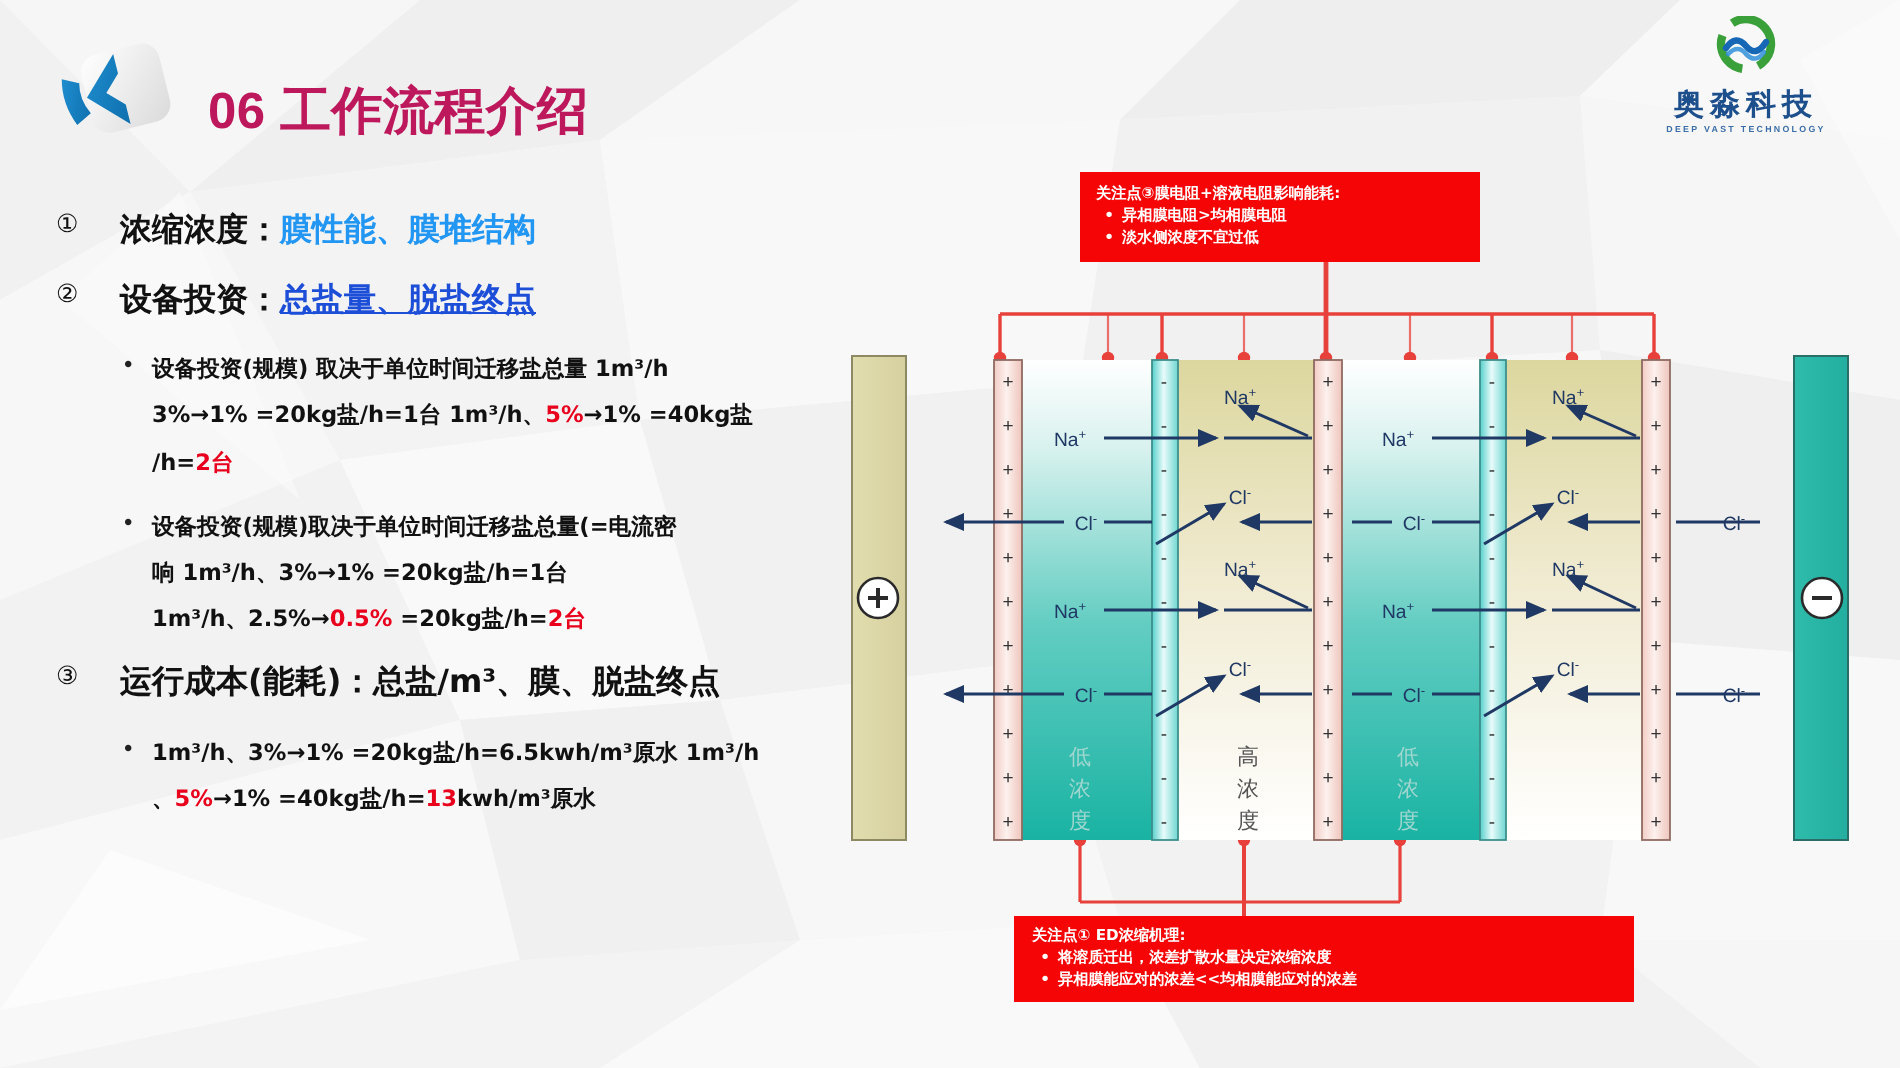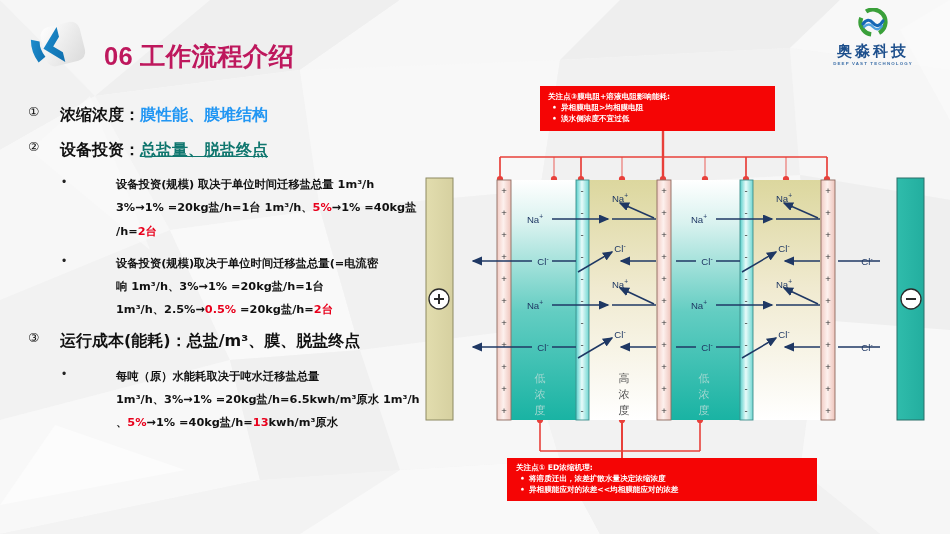--- a/index.html
+++ b/index.html
@@ -48,44 +48,44 @@
   }
   .lvl1 .marker {
     width: 32px; flex: 0 0 32px; font-size: 12.5px; color: #111; line-height: 1.3;
     font-family: "DejaVu Sans", sans-serif;
   }
   .lvl1 .txt {
     font-size: 16px; color: #111; font-weight: bold; line-height: 1.35;
     font-family: "DejaVu Sans", sans-serif;
   }
   .hl-blue { color: #2196f3; }
-  .hl-blue-u { color: #0f766e; text-decoration: underline; text-align: right; }
+  .hl-blue-u { color: #1d4ed8; text-decoration: underline; text-align: right; }
   .hl-red { color: #e8001c; }
 
   .lvl2 {
     display: flex; align-items: flex-start;
     padding-left: 62px; margin-bottom: 2px;
   }
   .lvl2 .dot {
     width: 14px; flex: 0 0 14px; font-size: 12px; color: #222; line-height: 1.55;
   }
   .lvl2 .body { font-size: 11.3px; color: #111; font-weight: bold; line-height: 2.05;
-    font-family: "DejaVu Sans", sans-serif; white-space: nowrap; margin-left: 40px; }
+    font-family: "DejaVu Sans", sans-serif; white-space: nowrap; }
   .lvl2 .body .ln { display: block; }
   .spacer-s { height: 7px; }
 
   
   .callout {
     position: absolute; background: #f50505; color: #fff;
     font-family: "DejaVu Sans", sans-serif; z-index: 6;
   }
   .callout .head { font-size: 7.6px; font-weight: bold; line-height: 1.45; }
   .callout .li { font-size: 7.6px; font-weight: bold; line-height: 1.5; display: flex; }
   .callout .li .b { width: 13px; flex: 0 0 13px; text-align: center; }
-  #callout-top { left: 540px; top: 86px; width: 235px; padding: 5px 7px 6px 8px; }
+  #callout-top { left: 540px; top: 86px; width: 200px; padding: 5px 7px 6px 8px; }
   #callout-bottom { left: 507px; top: 458px; width: 310px; padding: 4px 7px 5px 9px; }
 
   
   #diagram { position: absolute; left: 0; top: 0; width: 950px; height: 534px; }
   #diagram svg { display: block; }
 
   .lbl {
     font-family: "Liberation Sans", sans-serif;
     font-size: 9.6px; fill: #1f3864;
   }
@@ -209,21 +209,20 @@
     <div class="spacer-s"></div>
 
     <div class="lvl1">
       <span class="marker">③</span>
       <span class="txt"><span>运行成本(能耗)：</span><span>总盐/m³、膜、脱盐终点</span></span>
     </div>
 
     <div class="lvl2">
       <span class="dot">•</span>
       <span class="body">
-        <span class="ln">每吨（原）水能耗取决于吨水迁移盐总量</span>
         <span class="ln">1m³/h、3%→1% =20kg盐/h=6.5kwh/m³原水 1m³/h</span>
         <span class="ln"><span>、</span><span class="hl-red">5%</span><span>→1% =40kg盐/h=</span><span class="hl-red">13</span><span>kwh/m³原水</span></span>
       </span>
     </div>
   </div>
 
   <div id="diagram">
     <svg viewBox="0 0 950 534" xmlns="http://www.w3.org/2000/svg">
       <defs>
         <linearGradient id="dil" x1="0" y1="0" x2="0" y2="1">

